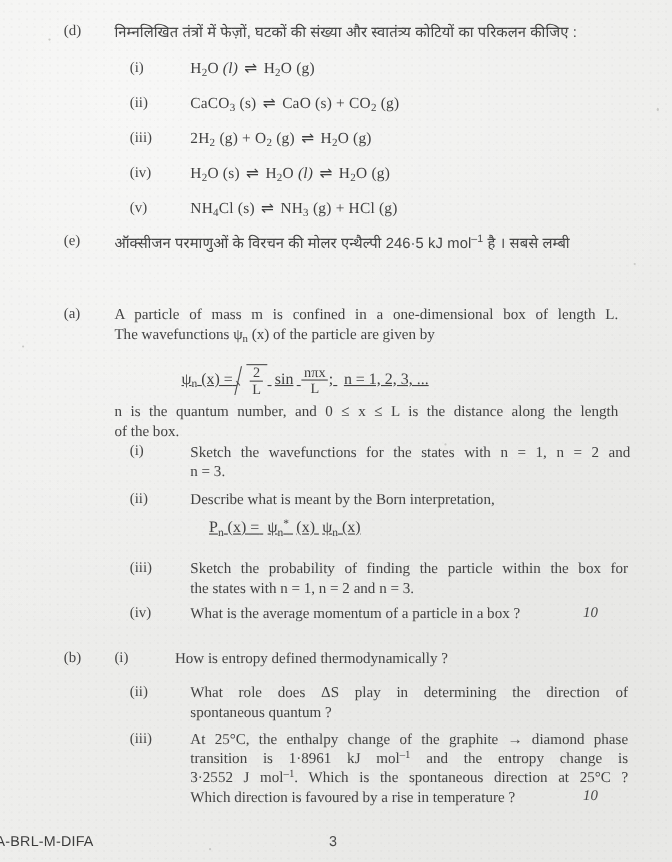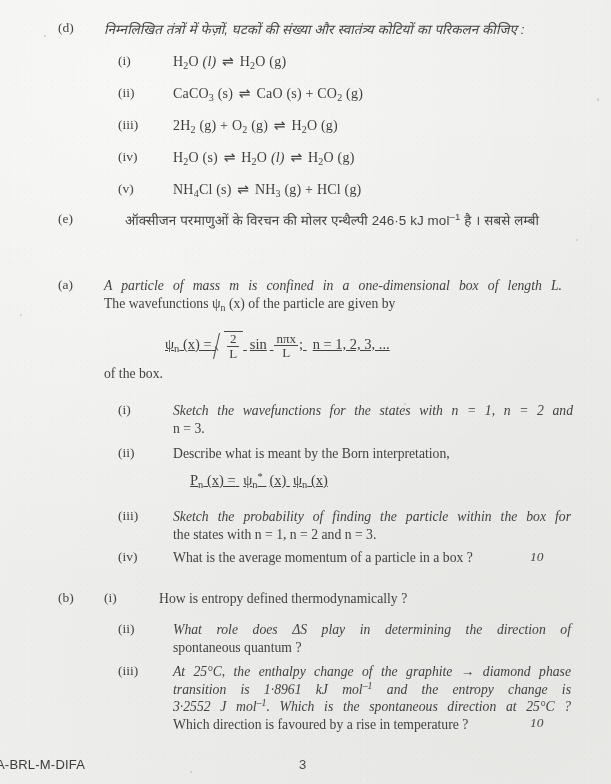--- a/index.html
+++ b/index.html
@@ -45,21 +45,21 @@
   .lvl2{left:118px;}
   .lvl2 .lbl{width:55px;}
   
 
   .hindi{
     font-family:"Liberation Sans", sans-serif;
     font-size:13.4px;
     letter-spacing:0.1px;
     color:#454545;
   }
-  .just{text-align:justify;text-justify:inter-word;font-style:italic;}
+  .just{text-align:justify;text-justify:inter-word;}
   .eng{font-size:13.7px;line-height:17.5px;color:#424242;}
 
   sub{font-size:0.72em;line-height:0;vertical-align:-0.28em;}
   sup{font-size:0.72em;line-height:0;vertical-align:0.48em;}
   .eq{font-size:14px;letter-spacing:0.2px;white-space:nowrap;}
   .harp{font-size:14px;padding:0 2px;}
   .ital{font-style:italic;}
 
   
   .formula{
@@ -159,21 +159,21 @@
       <span class="eq">H<sub>2</sub>O (s) <span class="harp">⇌</span> H<sub>2</sub>O <span class="ital">(l)</span> <span class="harp">⇌</span> H<sub>2</sub>O (g)</span>
     </div>
 
     <div class="row lvl2" style="top:181px;">
       <span class="lbl">(v)</span>
       <span class="eq">NH<sub>4</sub>Cl (s) <span class="harp">⇌</span> NH<sub>3</sub> (g) + HCl (g)</span>
     </div>
 
     <div class="row lvl1" style="top:211px;">
       <span class="lbl">(e)</span>
-      <div style="width:456px;text-align:center;">
+      <div style="width:456px;">
         <div class="hindi" style="line-height:19px;">
           <span>ऑक्सीजन परमाणुओं के विरचन की मोलर एन्थैल्पी 246·5 kJ mol</span><sup>–1</sup>
           <span>है । सबसे लम्बी</span>
         </div>
       </div>
     </div>
 
     <div class="row lvl1" style="top:277px;">
       <span class="lbl">(a)</span>
       <div class="eng" style="width:458px;">
@@ -188,20 +188,21 @@
     <div class="formula" style="left:165px;top:331px;">
       <span>ψ</span><sub>n</sub>
       <span>(x) =</span>
       <span class="radical"><span class="inner"><span class="frac"><span class="num">2</span><span class="den">L</span></span></span></span>
       <span style="padding:0 3px;">sin</span>
       <span class="frac"><span class="num">nπx</span><span class="den">L</span></span><span>;</span>
       <span style="padding-left:6px;">n = 1, 2, 3, ...</span>
     </div>
 
     <div class="eng" style="position:absolute;left:104px;top:365px;width:458px;">
+      <div class="just" style="text-align-last:justify;">n is the quantum number, and 0 ≤ x ≤ L is the distance along the length</div>
       <div>of the box.</div>
     </div>
 
     <div class="row lvl2" style="top:402px;">
       <span class="lbl">(i)</span>
       <div class="eng" style="width:400px;">
         <div class="just" style="text-align-last:justify;">Sketch the wavefunctions for the states with n = 1, n = 2 and</div>
         <div>n = 3.</div>
       </div>
     </div>

